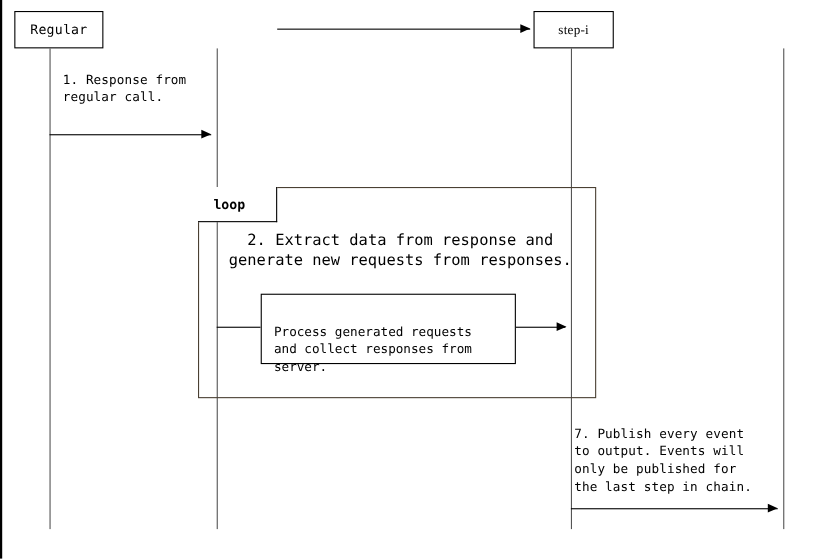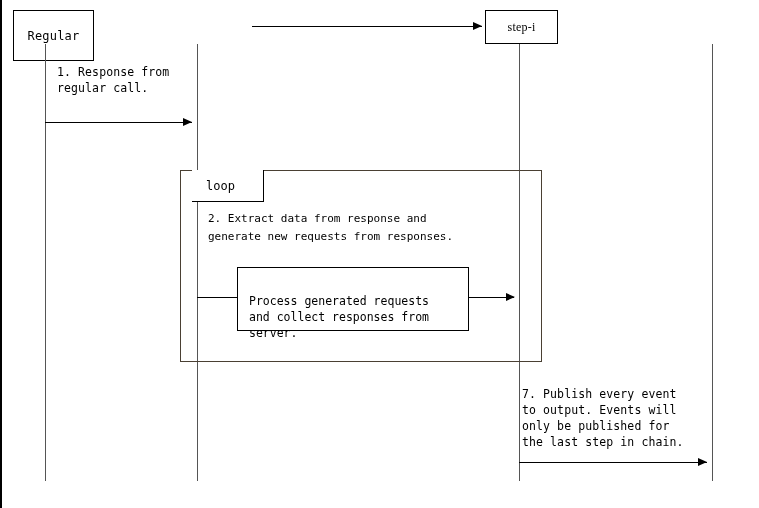--- a/index.html
+++ b/index.html
@@ -81,45 +81,46 @@
     border-left: none;
     background: #ffffff;
     display: flex;
     align-items: center;
     padding-left: 14px;
     font-size: 12px;
     color: #000000;
   }
   .fragment-body-text {
     position: absolute;
-    font-size: 11px;
+    font-size: 14px;
     line-height: 18px;
     color: #000000;
     white-space: pre;
+    text-align: center;
   }
 
   
   .note-box {
     position: absolute;
     box-sizing: border-box;
     border: 1px solid #000000;
     background: #ffffff;
     font-size: 11.5px;
     line-height: 16px;
     color: #000000;
     white-space: pre;
     padding: 25px 0 0 11px;
   }
 </style>
 </head>
 <body>
 
 <div id="canvas">
 
-  <div class="participant" style="left:11px; top:10px; width:81px; height:51px;">
+  <div class="participant" style="left:11px; top:10px; width:81px; height:34px;">
     <span>Regular</span>
   </div>
 
 
   <div class="participant" style="left:483px; top:10px; width:73px; height:34px;font-family:Liberation Serif, serif;">
     <span>step-i</span>
   </div>
 
 
   <div class="lifeline" style="left:43px; top:44px; height:437px;"></div>
@@ -130,21 +131,21 @@
   <div class="msg-line" style="left:250px; top:26px; width:230px;"></div>
   <div class="msg-head" style="left:471px; top:22px;"></div>
 
   <div class="msg-text" style="left:55px; top:64px;">1. Response from
 regular call.</div>
   <div class="msg-line" style="left:43px; top:122px; width:147px;"></div>
   <div class="msg-head" style="left:181px; top:118px;"></div>
 
   <div class="fragment" style="left:178px; top:170px; width:362px; height:192px;"></div>
 
-  <div class="fragment-label" style="left:190px; top:170px; width:72px; height:32px;">
+  <div class="fragment-label" style="left:178px; top:170px; width:72px; height:32px;font-weight:bold;">
     <span>loop</span>
   </div>
 
   <div class="fragment-body-text" style="left:206px; top:210px;">2. Extract data from response and
 generate new requests from responses.</div>
 
   <div class="msg-line" style="left:195px; top:297px; width:40px;"></div>
 
   <div class="note-box" style="left:235px; top:267px; width:232px; height:64px;">Process generated requests
 and collect responses from

